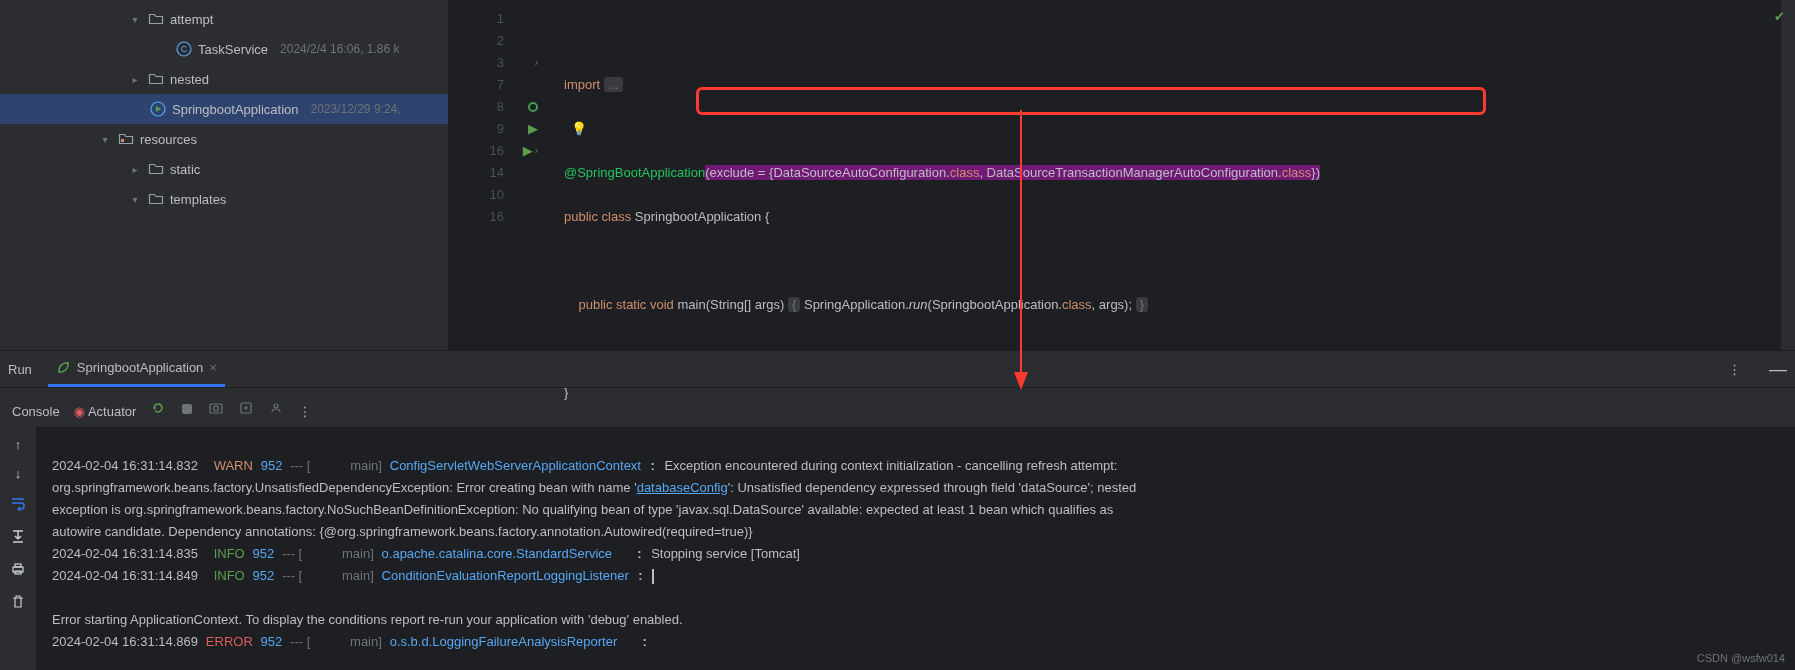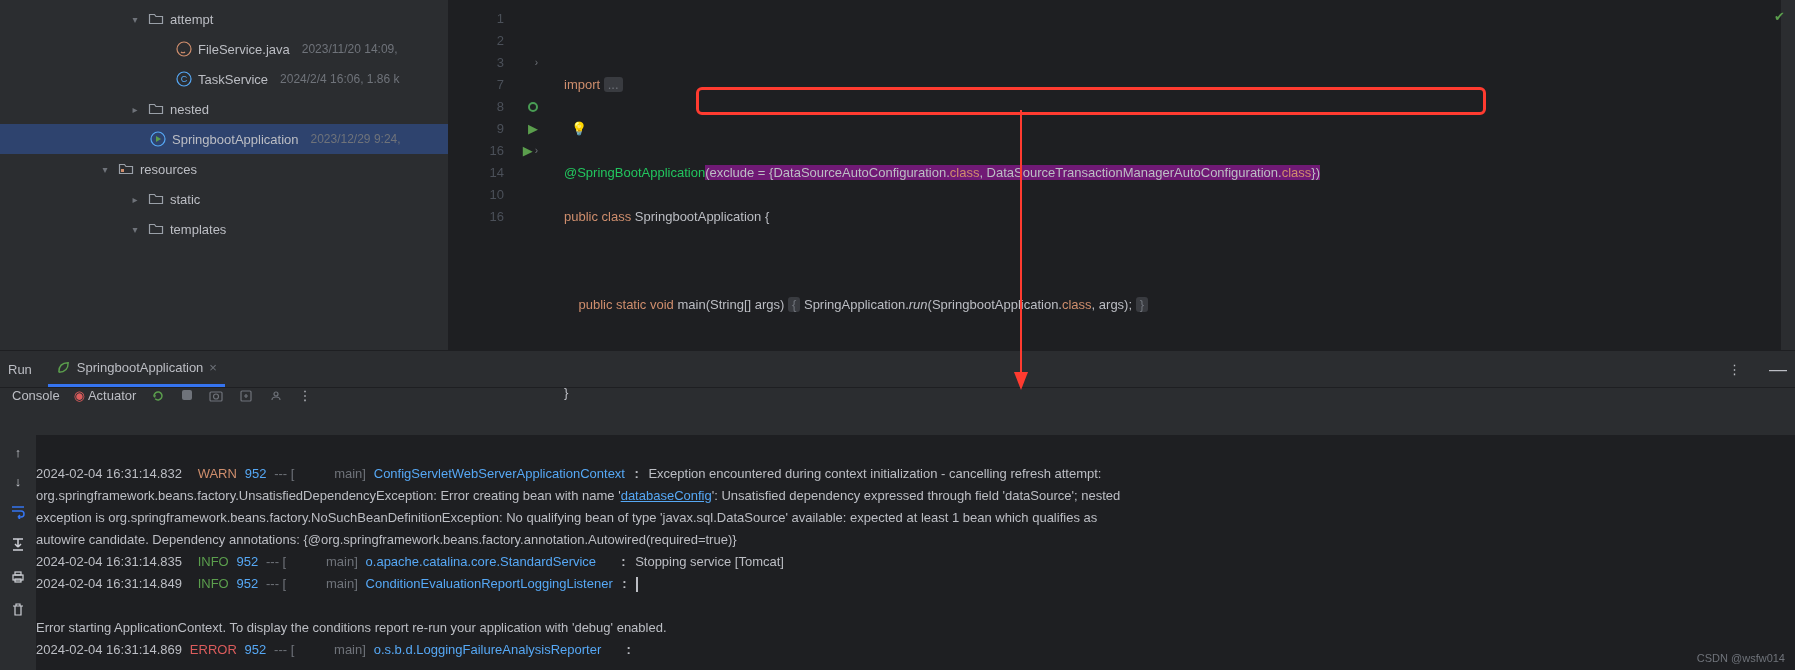--- a/index.html
+++ b/index.html
@@ -32,29 +32,29 @@
   .scrollmap{width:14px;background:#2b2d30}
   .arrow{position:absolute;pointer-events:none}
   .bottom{height:320px;display:flex;flex-direction:column;background:#1e1f22;border-top:1px solid #1e1f22}
   .run-head{display:flex;align-items:center;height:36px;background:#2b2d30;padding:0 8px;gap:16px}
   .run-label{color:#bcbec4;font-size:13px}
   .tab{display:flex;align-items:center;gap:6px;height:36px;padding:0 8px;border-bottom:3px solid #3574f0;color:#bcbec4}
   .tab svg{color:#5b9e4d}
   .tab .x{color:#6f737a;cursor:pointer}
   .kebab{color:#bcbec4;margin-left:auto;cursor:pointer}
   .dash{color:#bcbec4;font-size:18px;margin-left:12px;cursor:pointer}
-  .run-tools{display:flex;align-items:flex-start;gap:14px;height:48px;padding:0 12px;background:#2b2d30;border-top:1px solid #1e1f22}
+  .run-tools{display:flex;align-items:flex-end;gap:14px;height:40px;padding:8px 12px;background:#2b2d30;border-top:1px solid #1e1f22}
   .run-tools .lbl{color:#bcbec4}
   .tool{color:#bcbec4;cursor:pointer}
   .tool.g{color:#5b9e4d}
   .run-body{flex:1;display:flex;min-height:0}
   .run-side{width:36px;background:#2b2d30;display:flex;flex-direction:column;align-items:center;gap:14px;padding-top:10px}
   .run-side .si{color:#ced0d6;cursor:pointer}
   .run-side .si.act{color:#3574f0}
-  .console{flex:1;overflow:auto;padding:6px 0;font-family:"JetBrains Mono",Menlo,Consolas,monospace;font-size:13px;line-height:22px;white-space:pre-wrap;color:#bcbec4}
+  .console{flex:1;overflow:auto;padding:6px 16px;font-family:"JetBrains Mono",Menlo,Consolas,monospace;font-size:13px;line-height:22px;white-space:pre-wrap;color:#bcbec4}
   .ts{color:#bcbec4}
   .warn{color:#cf8e6d}
   .info{color:#5b9e4d}
   .err{color:#db5c5c}
   .pid{color:#56a8f5}
   .logger{color:#56a8f5}
   .link{color:#56a8f5;text-decoration:underline;cursor:pointer}
   .fade{color:#6f737a}
   .cursor-bar{display:inline-block;width:2px;height:15px;background:#bcbec4;vertical-align:middle}
   .watermark{position:absolute;right:10px;bottom:6px;color:#6f737a;font-size:11px}
@@ -70,30 +70,20 @@
         <span class="ico">
             <svg width="16" height="16" viewBox="0 0 16 16">
               <path fill="none" stroke="#9aa0a8" stroke-width="1.2" d="M1.5 3.5h5l1.5 2h6.5v7h-13z"></path>
             </svg>
           </span>
         <span class="tree-label">attempt</span>
       </div>
       <div class="tree-row" style="padding-left:176px">
         <span class="ico">
             <svg width="16" height="16" viewBox="0 0 16 16">
-              <circle cx="8" cy="8" r="7" fill="none" stroke="#cf8e6d" stroke-width="1.2"></circle>
-              <path d="M5 11c1 1 3 1 4 0" stroke="#cf8e6d" fill="none" stroke-width="1.2"></path>
-            </svg>
-          </span>
-        <span class="tree-label">FileService.java</span>
-        <span class="tree-meta">2023/11/20 14:09,</span>
-      </div>
-      <div class="tree-row" style="padding-left:176px">
-        <span class="ico">
-            <svg width="16" height="16" viewBox="0 0 16 16">
               <circle cx="8" cy="8" r="7" fill="none" stroke="#56a8f5" stroke-width="1.2"></circle>
               <text x="8" y="11" font-size="9" text-anchor="middle" fill="#56a8f5">C</text>
             </svg>
           </span>
         <span class="tree-label">TaskService</span>
         <span class="tree-meta">2024/2/4 16:06, 1.86 k</span>
       </div>
       <div class="tree-row" style="padding-left:128px">
         <span class="chev">▸</span>
         <span class="ico">

